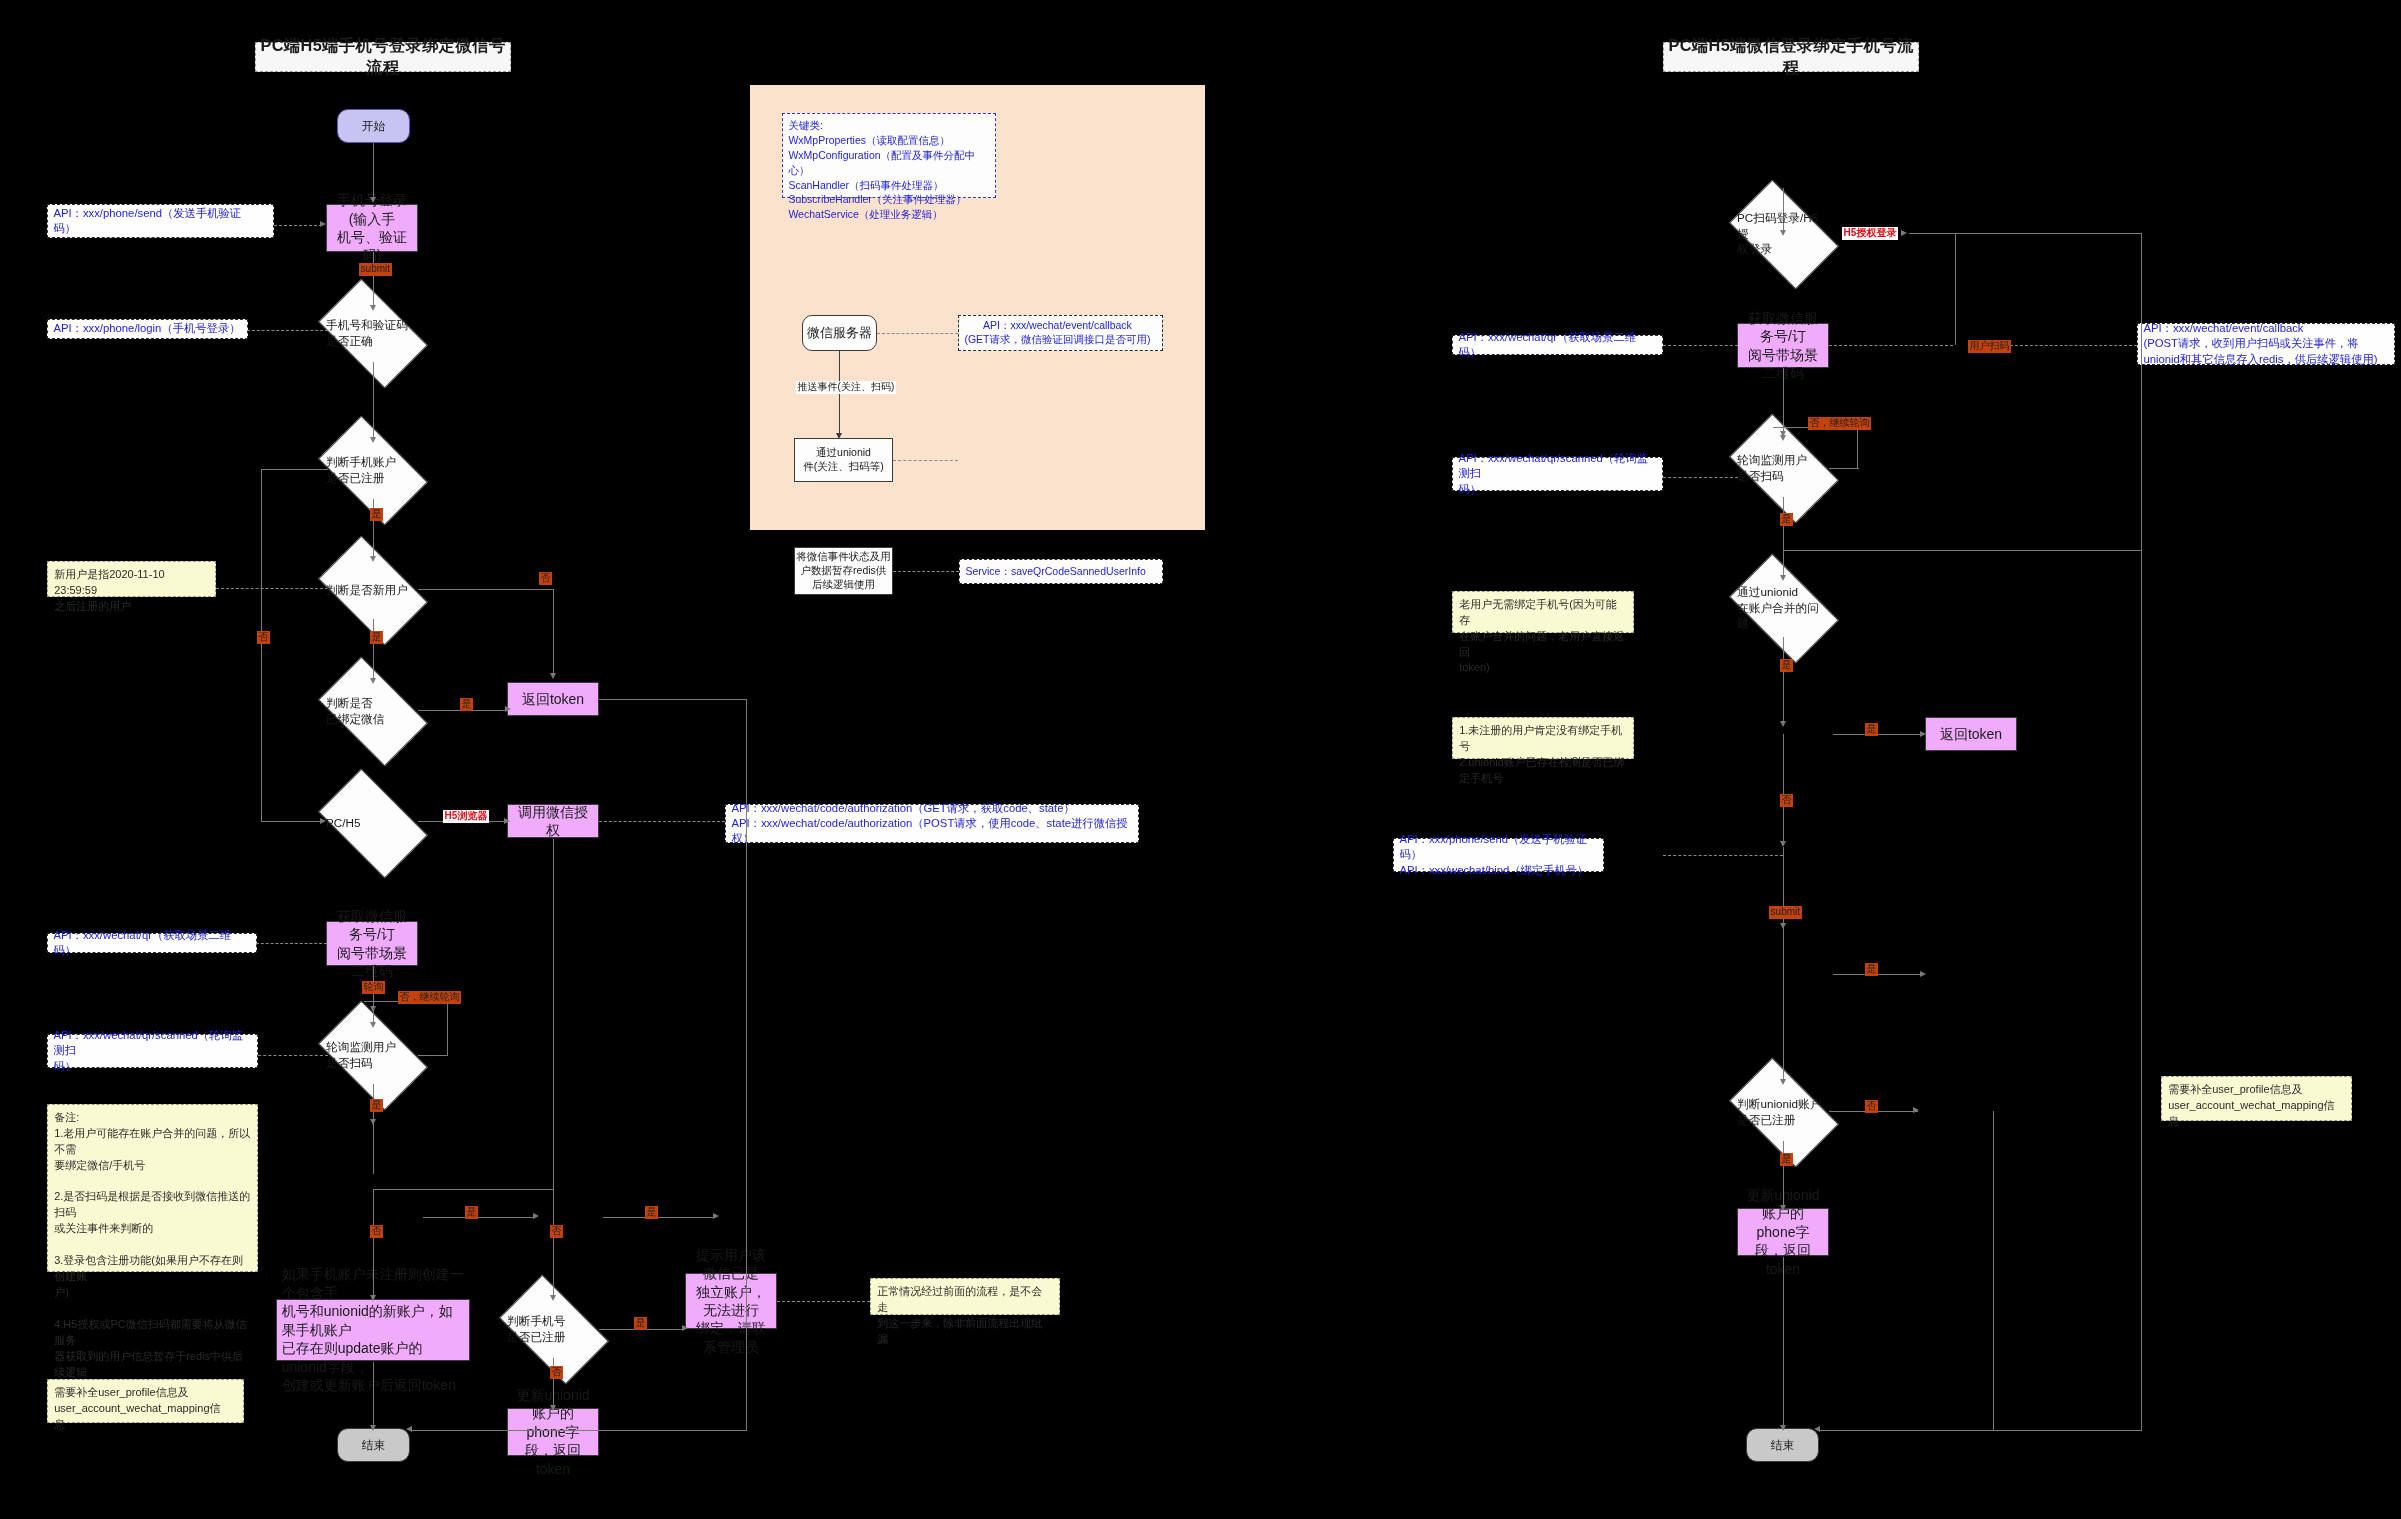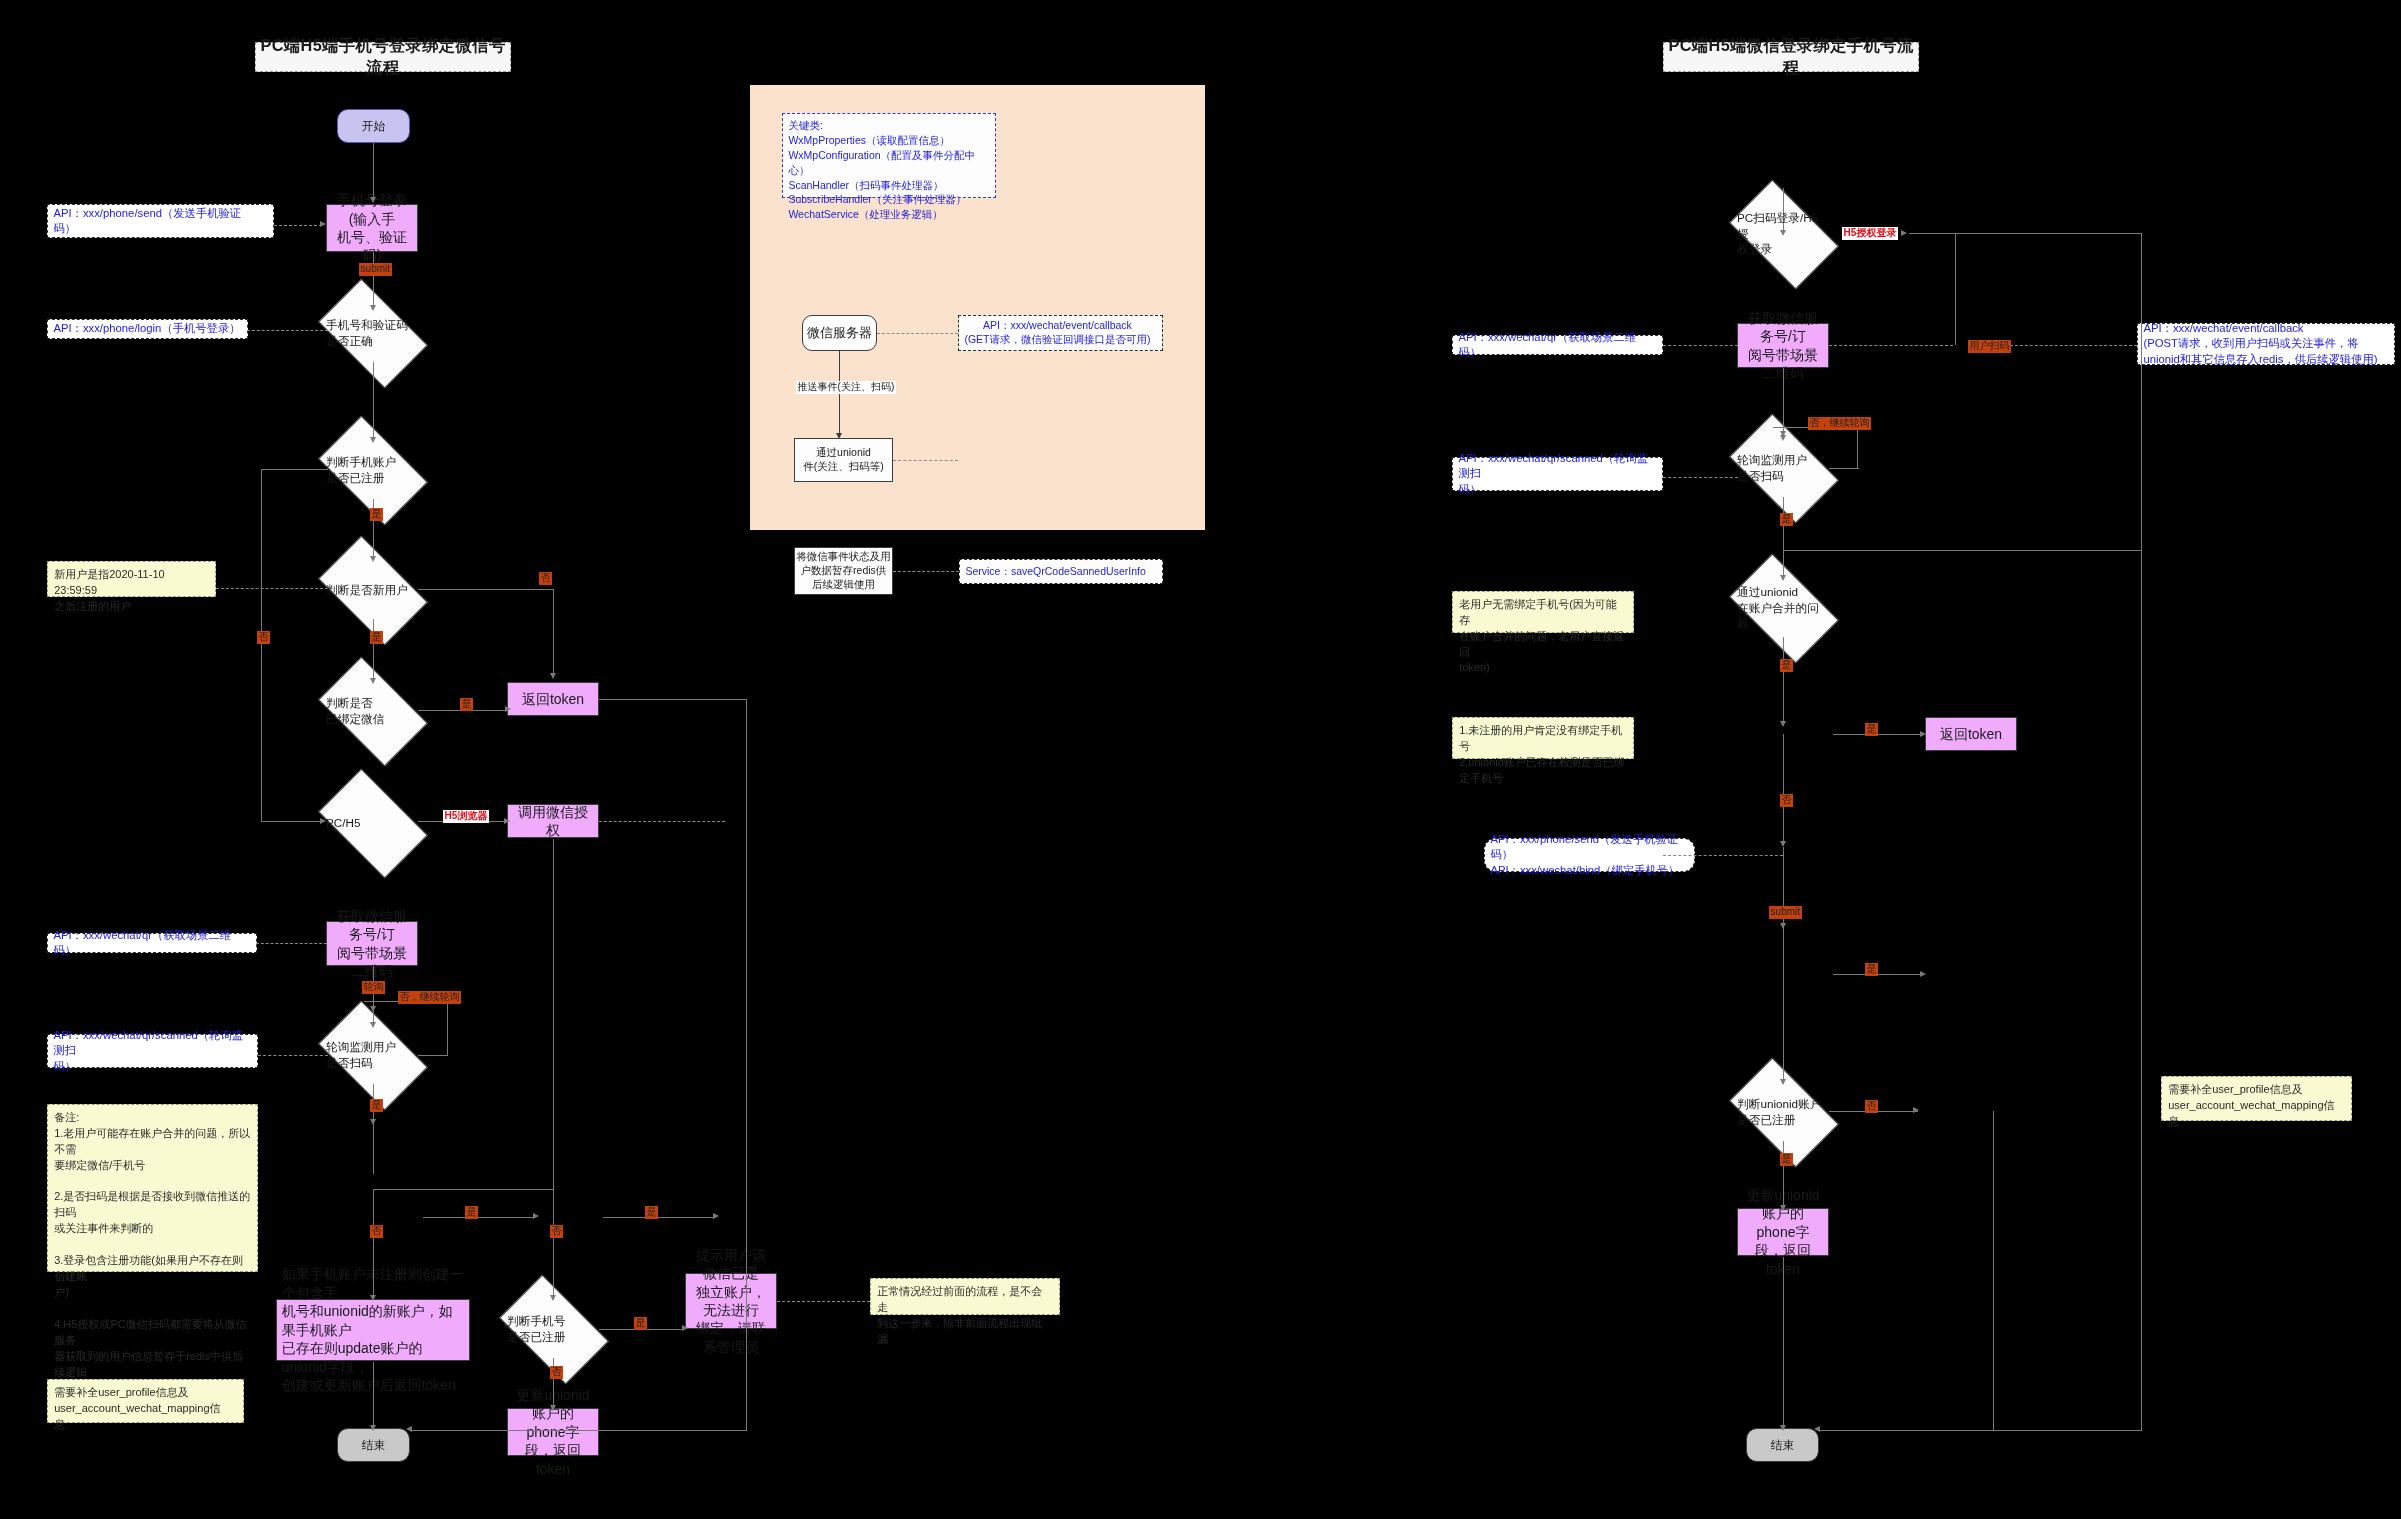--- a/index.html
+++ b/index.html
@@ -147,20 +147,23 @@
   <div class="ln lnh" style="left:418px;top:821px;width:87px;"></div>
   <div class="edgelabel redlbl" style="left:443px;top:810px;">H5浏览器</div>
   <div class="arrow right" style="left:504px;top:818px;"></div>
 
   <div class="node proc" style="left:507px;top:804px;width:92px;height:34px;">调用微信授权</div>
   <div class="dash-h" style="left:599px;top:821px;width:126px;"></div>
 
   <div class="ln lnv" style="left:553px;top:839px;height:350px;"></div>
   <div class="ln lnh" style="left:553px;top:1188px;width:0px;"></div>
 
+  <div class="node apibox" style="left:725px;top:804px;width:414px;height:39px;">API：xxx/wechat/code/authorization（GET请求，获取code、state）
+API：xxx/wechat/code/authorization（POST请求，使用code、state进行微信授
+权）</div>
 
   <div class="node proc" style="left:326px;top:921px;width:92px;height:45px;">获取微信服务号/订
 阅号带场景二维码</div>
   <div class="node apibox" style="left:47px;top:933px;width:210px;height:20px;">API：xxx/wechat/qr（获取场景二维码）</div>
   <div class="dash-h" style="left:256px;top:943px;width:71px;"></div>
   <div class="ln lnv" style="left:373px;top:966px;height:59px;"></div>
   <div class="edgelabel" style="left:362px;top:981px;">轮询</div>
   <div class="arrow down" style="left:370px;top:1022px;"></div>
 
   <div class="node dec" style="left:326px;top:1025px;width:92px;height:59px;">
@@ -348,21 +351,21 @@
   <div class="node proc" style="left:1925px;top:717px;width:92px;height:34px;">返回token</div>
 
   <div class="node notebox" style="left:1452px;top:717px;width:182px;height:42px;">1.未注册的用户肯定没有绑定手机号
 2.unionid账户已存在检测是否已绑
 定手机号</div>
 
   <div class="ln lnv" style="left:1783px;top:734px;height:110px;"></div>
   <div class="edgelabel" style="left:1780px;top:794px;">否</div>
   <div class="arrow down" style="left:1780px;top:841px;"></div>
 
-  <div class="node apibox" style="left:1484px;top:838px;width:211px;height:34px;border-radius:12px;">API：xxx/phone/send（发送手机验证码）
+  <div class="node apibox" style="left:1393px;top:838px;width:211px;height:34px;">API：xxx/phone/send（发送手机验证码）
 API：xxx/wechat/bind（绑定手机号）</div>
   <div class="dash-h" style="left:1663px;top:855px;width:120px;"></div>
 
   <div class="ln lnv" style="left:1783px;top:847px;height:82px;"></div>
   <div class="edgelabel" style="left:1769px;top:906px;">submit</div>
   <div class="arrow down" style="left:1780px;top:923px;"></div>
 
   <div class="ln lnv" style="left:1783px;top:929px;height:152px;"></div>
   <div class="ln lnh" style="left:1833px;top:974px;width:89px;"></div>
   <div class="edgelabel" style="left:1865px;top:963px;">是</div>

